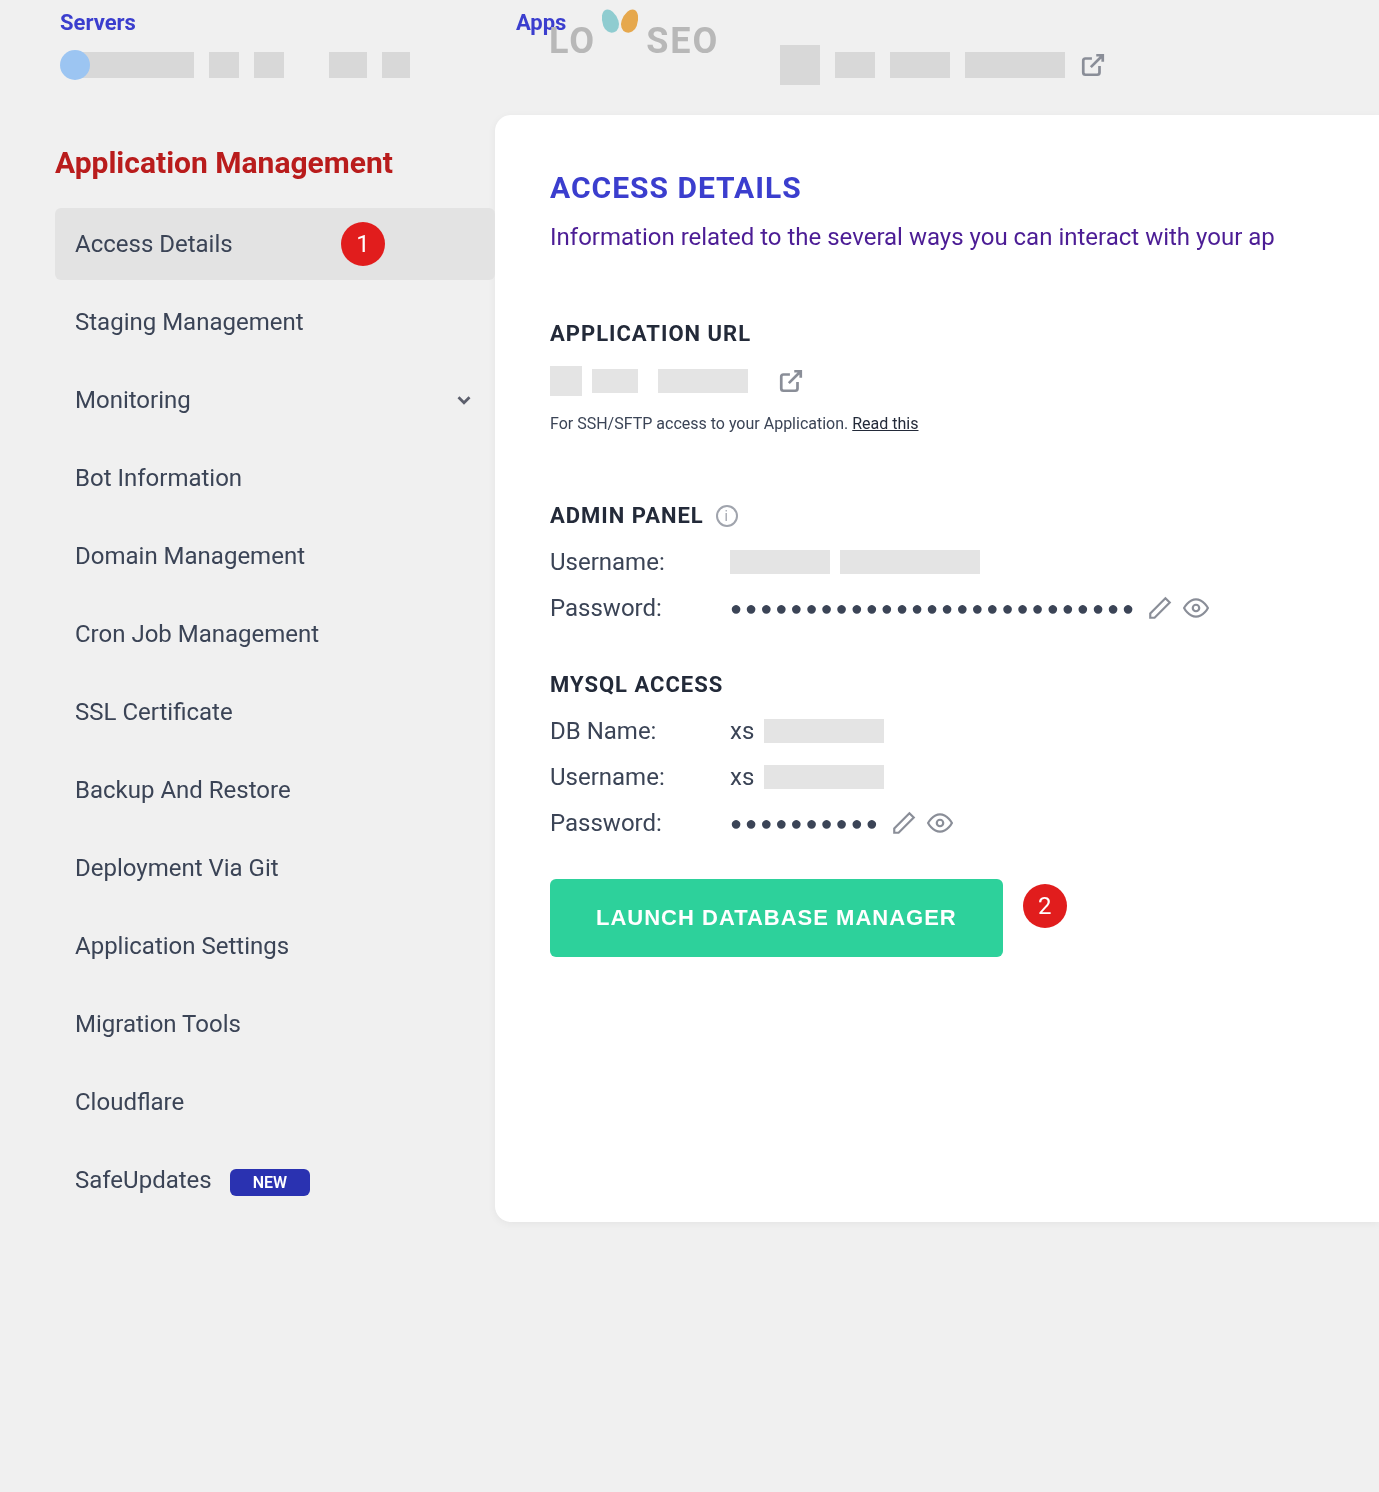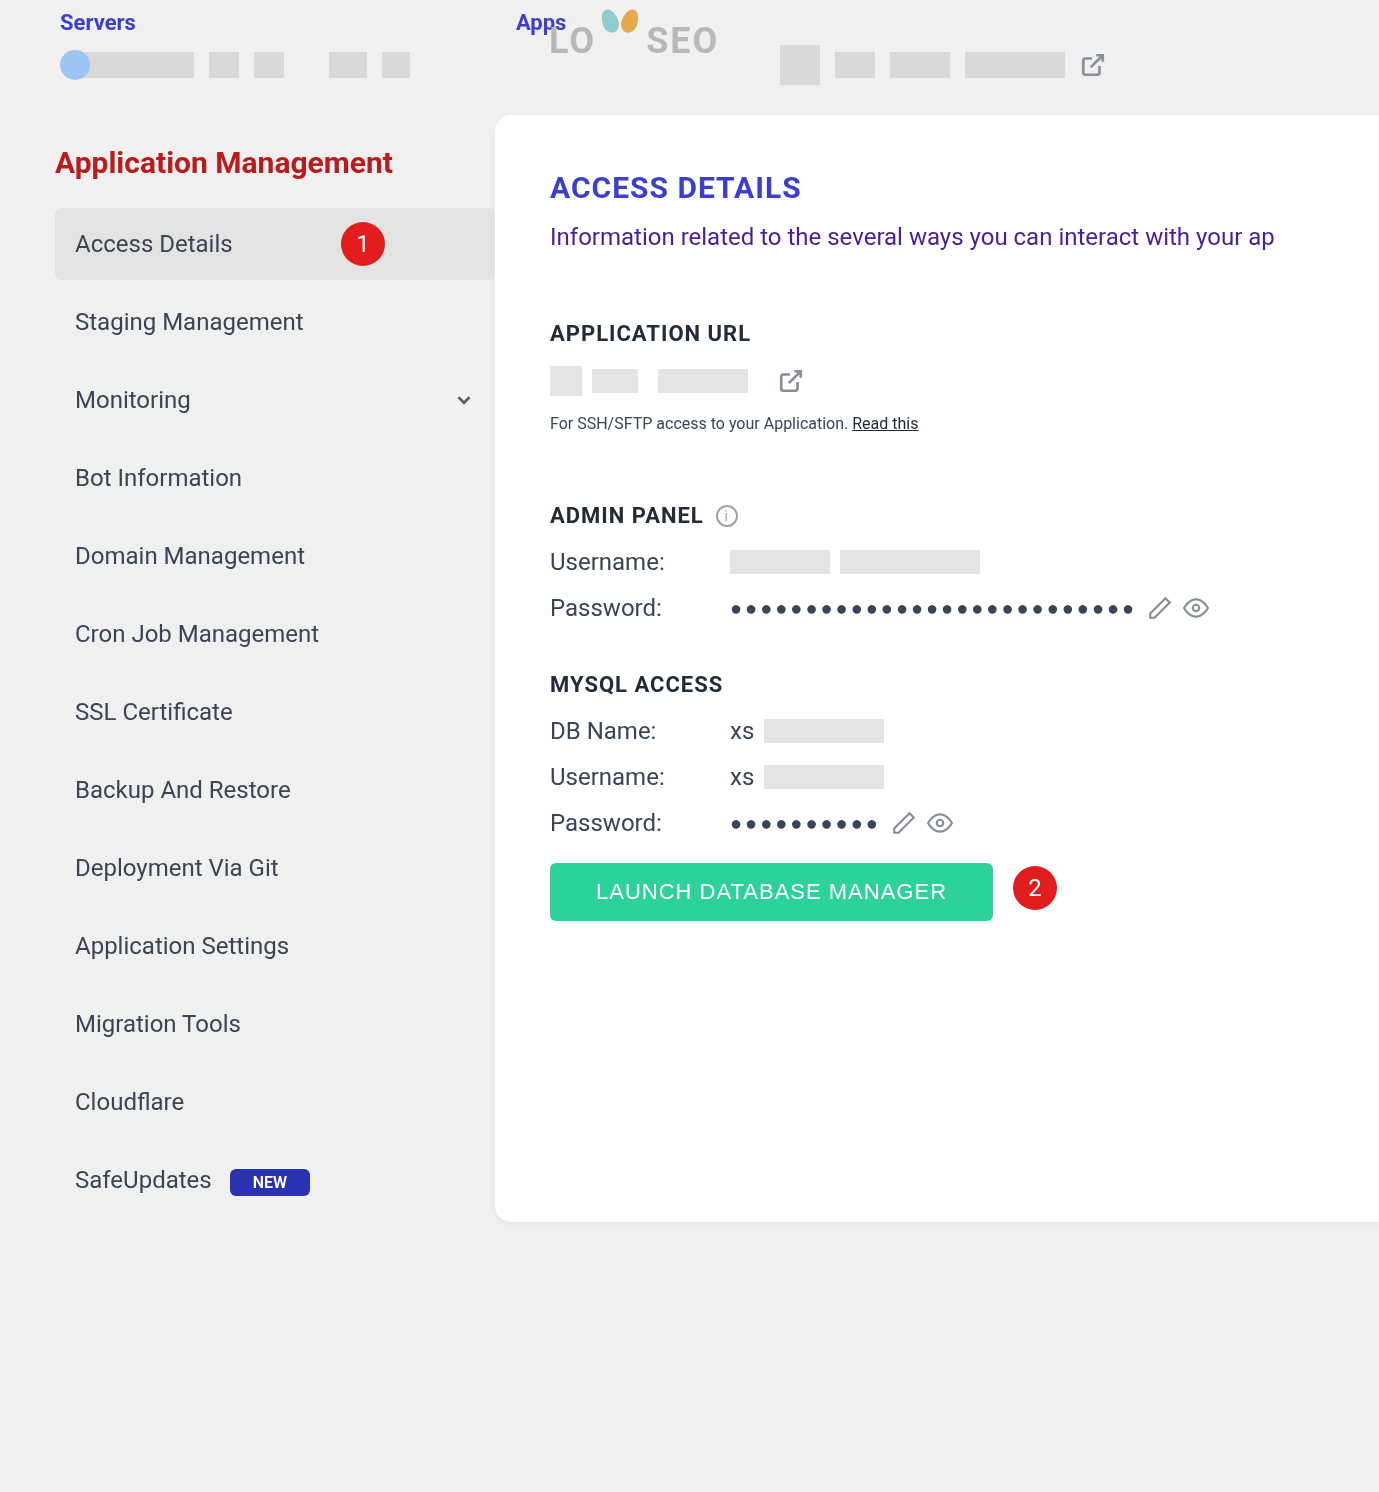--- a/index.html
+++ b/index.html
@@ -176,27 +176,27 @@
   width: 26px;
   height: 26px;
   color: #8a8e98;
   cursor: pointer;
   flex-shrink: 0;
 }
 .launch-btn {
   background: #2dd19b;
   color: #fff;
   font-size: 22px;
-  font-weight: 400;
+  font-weight: 700;
   letter-spacing: 1px;
-  padding: 16px 46px;
+  padding: 26px 46px;
   border: none;
   border-radius: 6px;
   cursor: pointer;
-  margin-top: 8px;
+  margin-top: 24px;
 }
 .launch-row { display: flex; align-items: center; gap: 20px; }
 </style>
 </head>
 <body>
 
 <div class="top-nav">
   <a href="#">Servers</a>
   <a href="#">Apps</a>
 </div>

